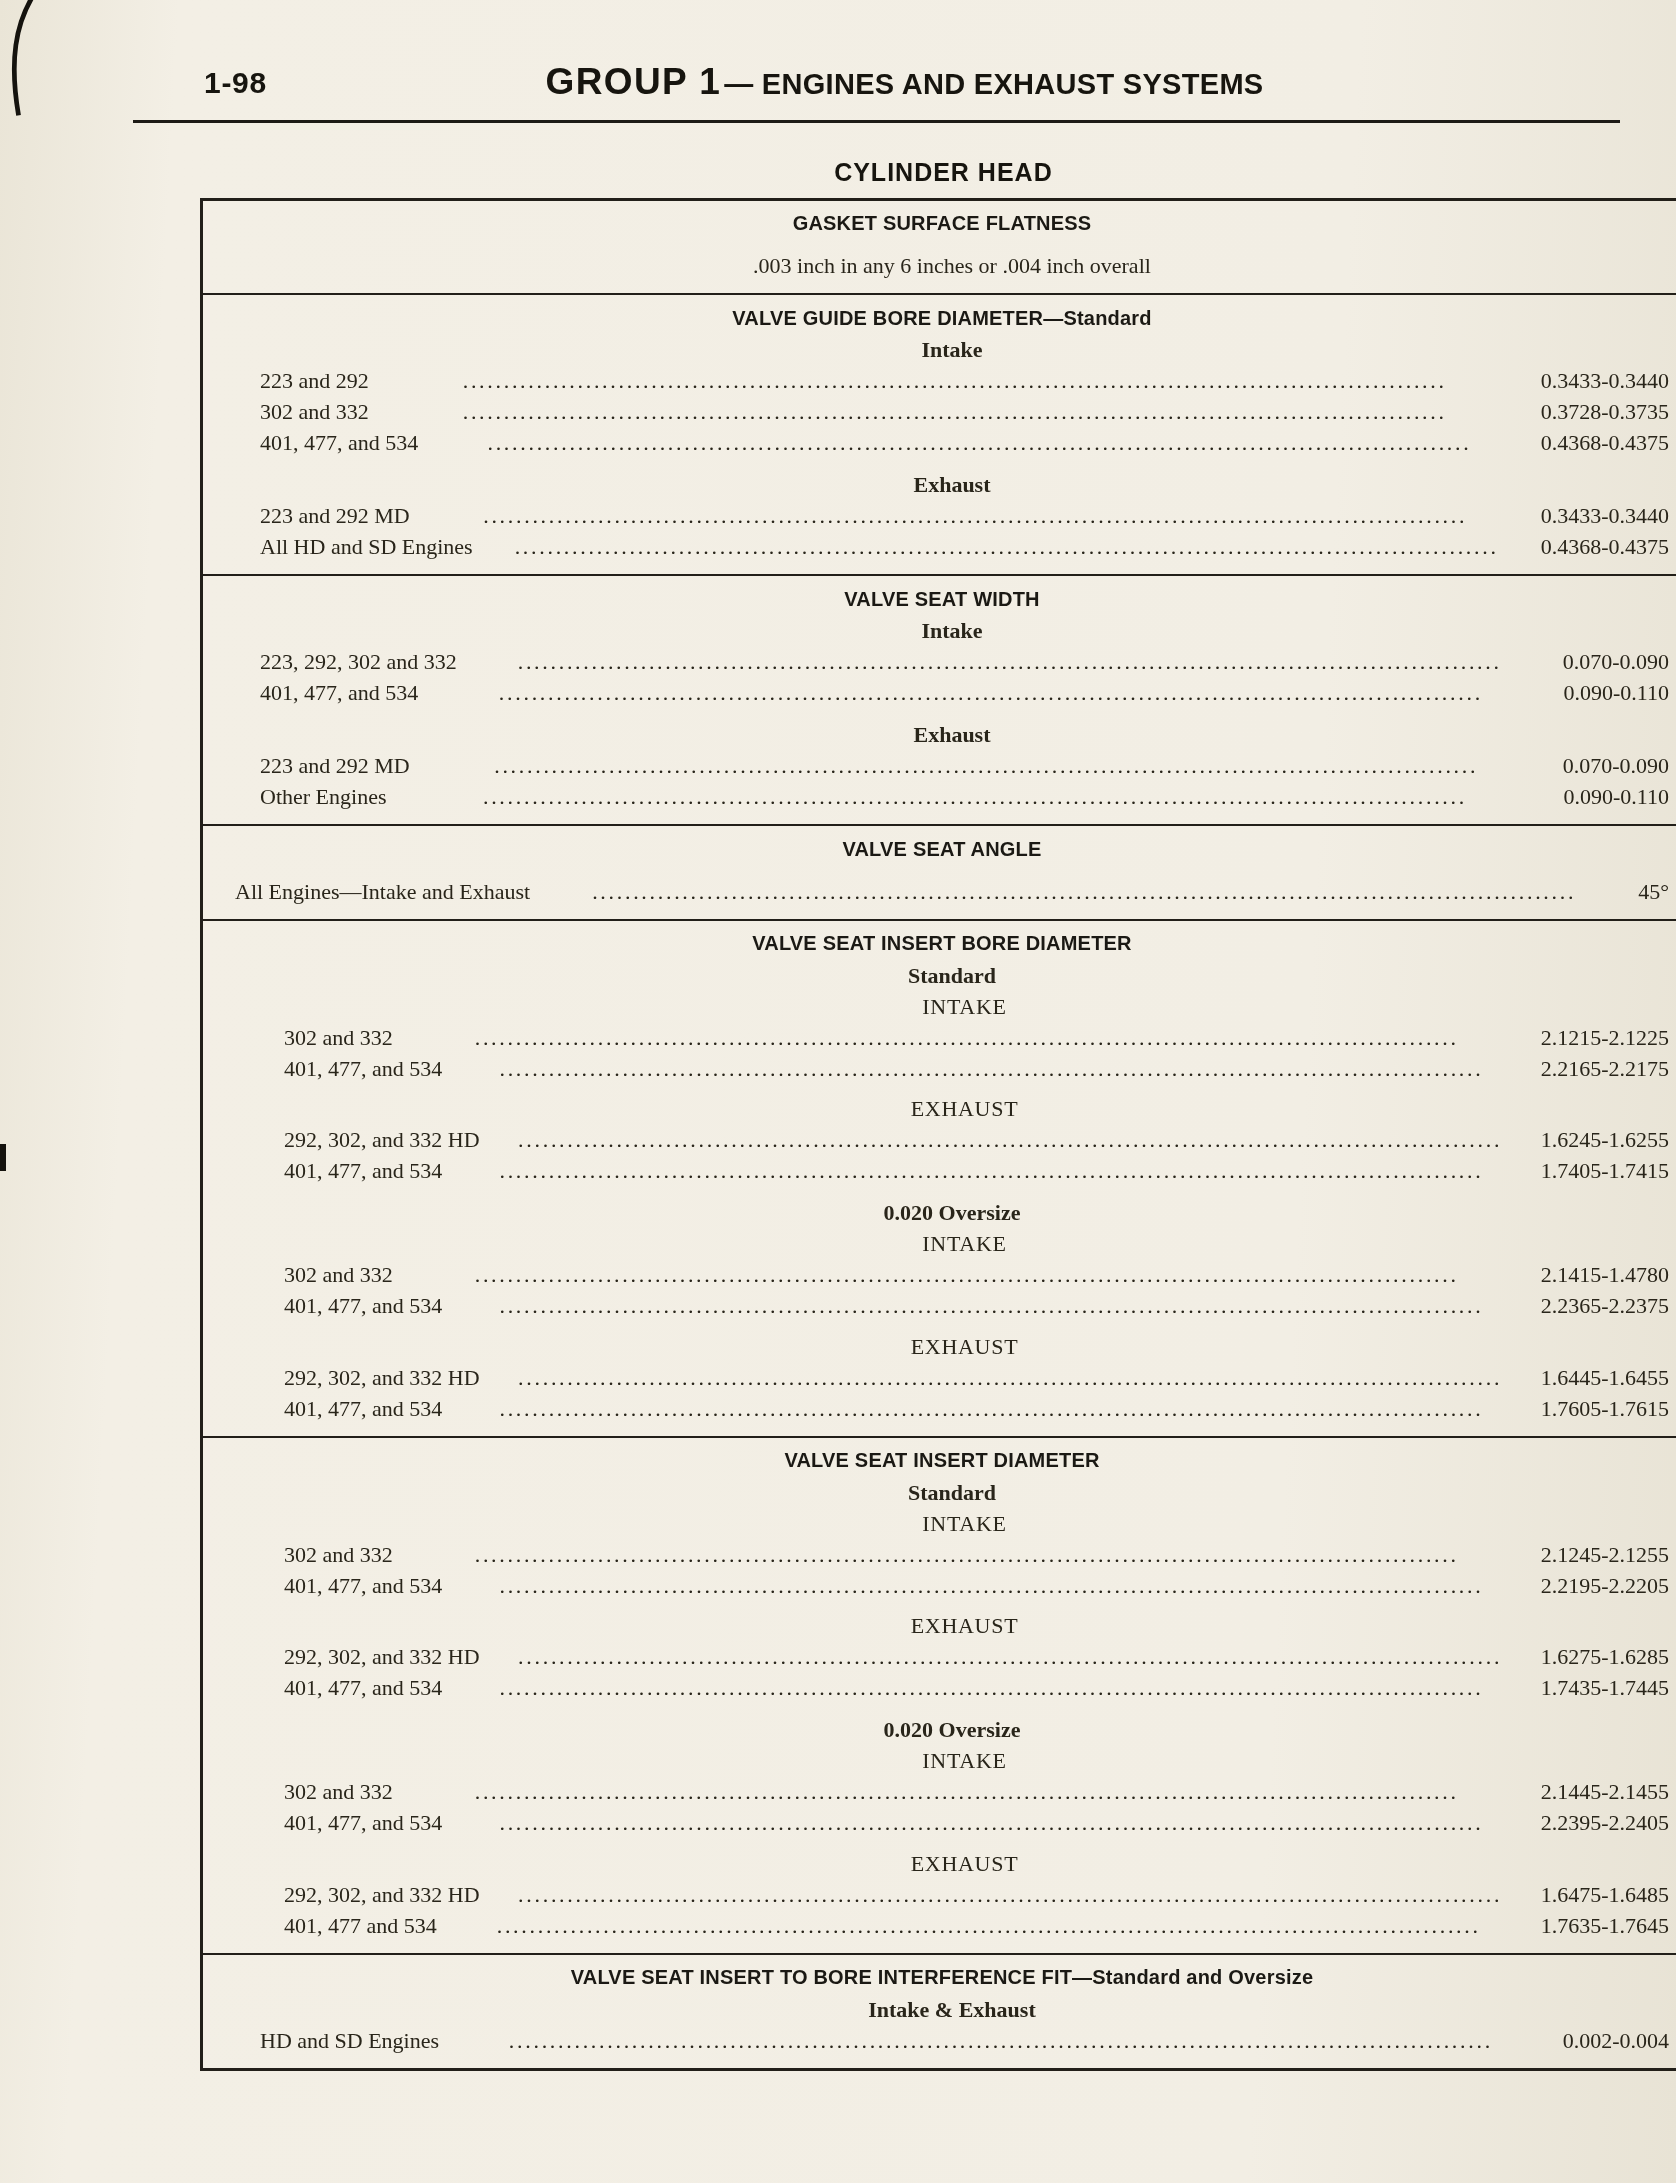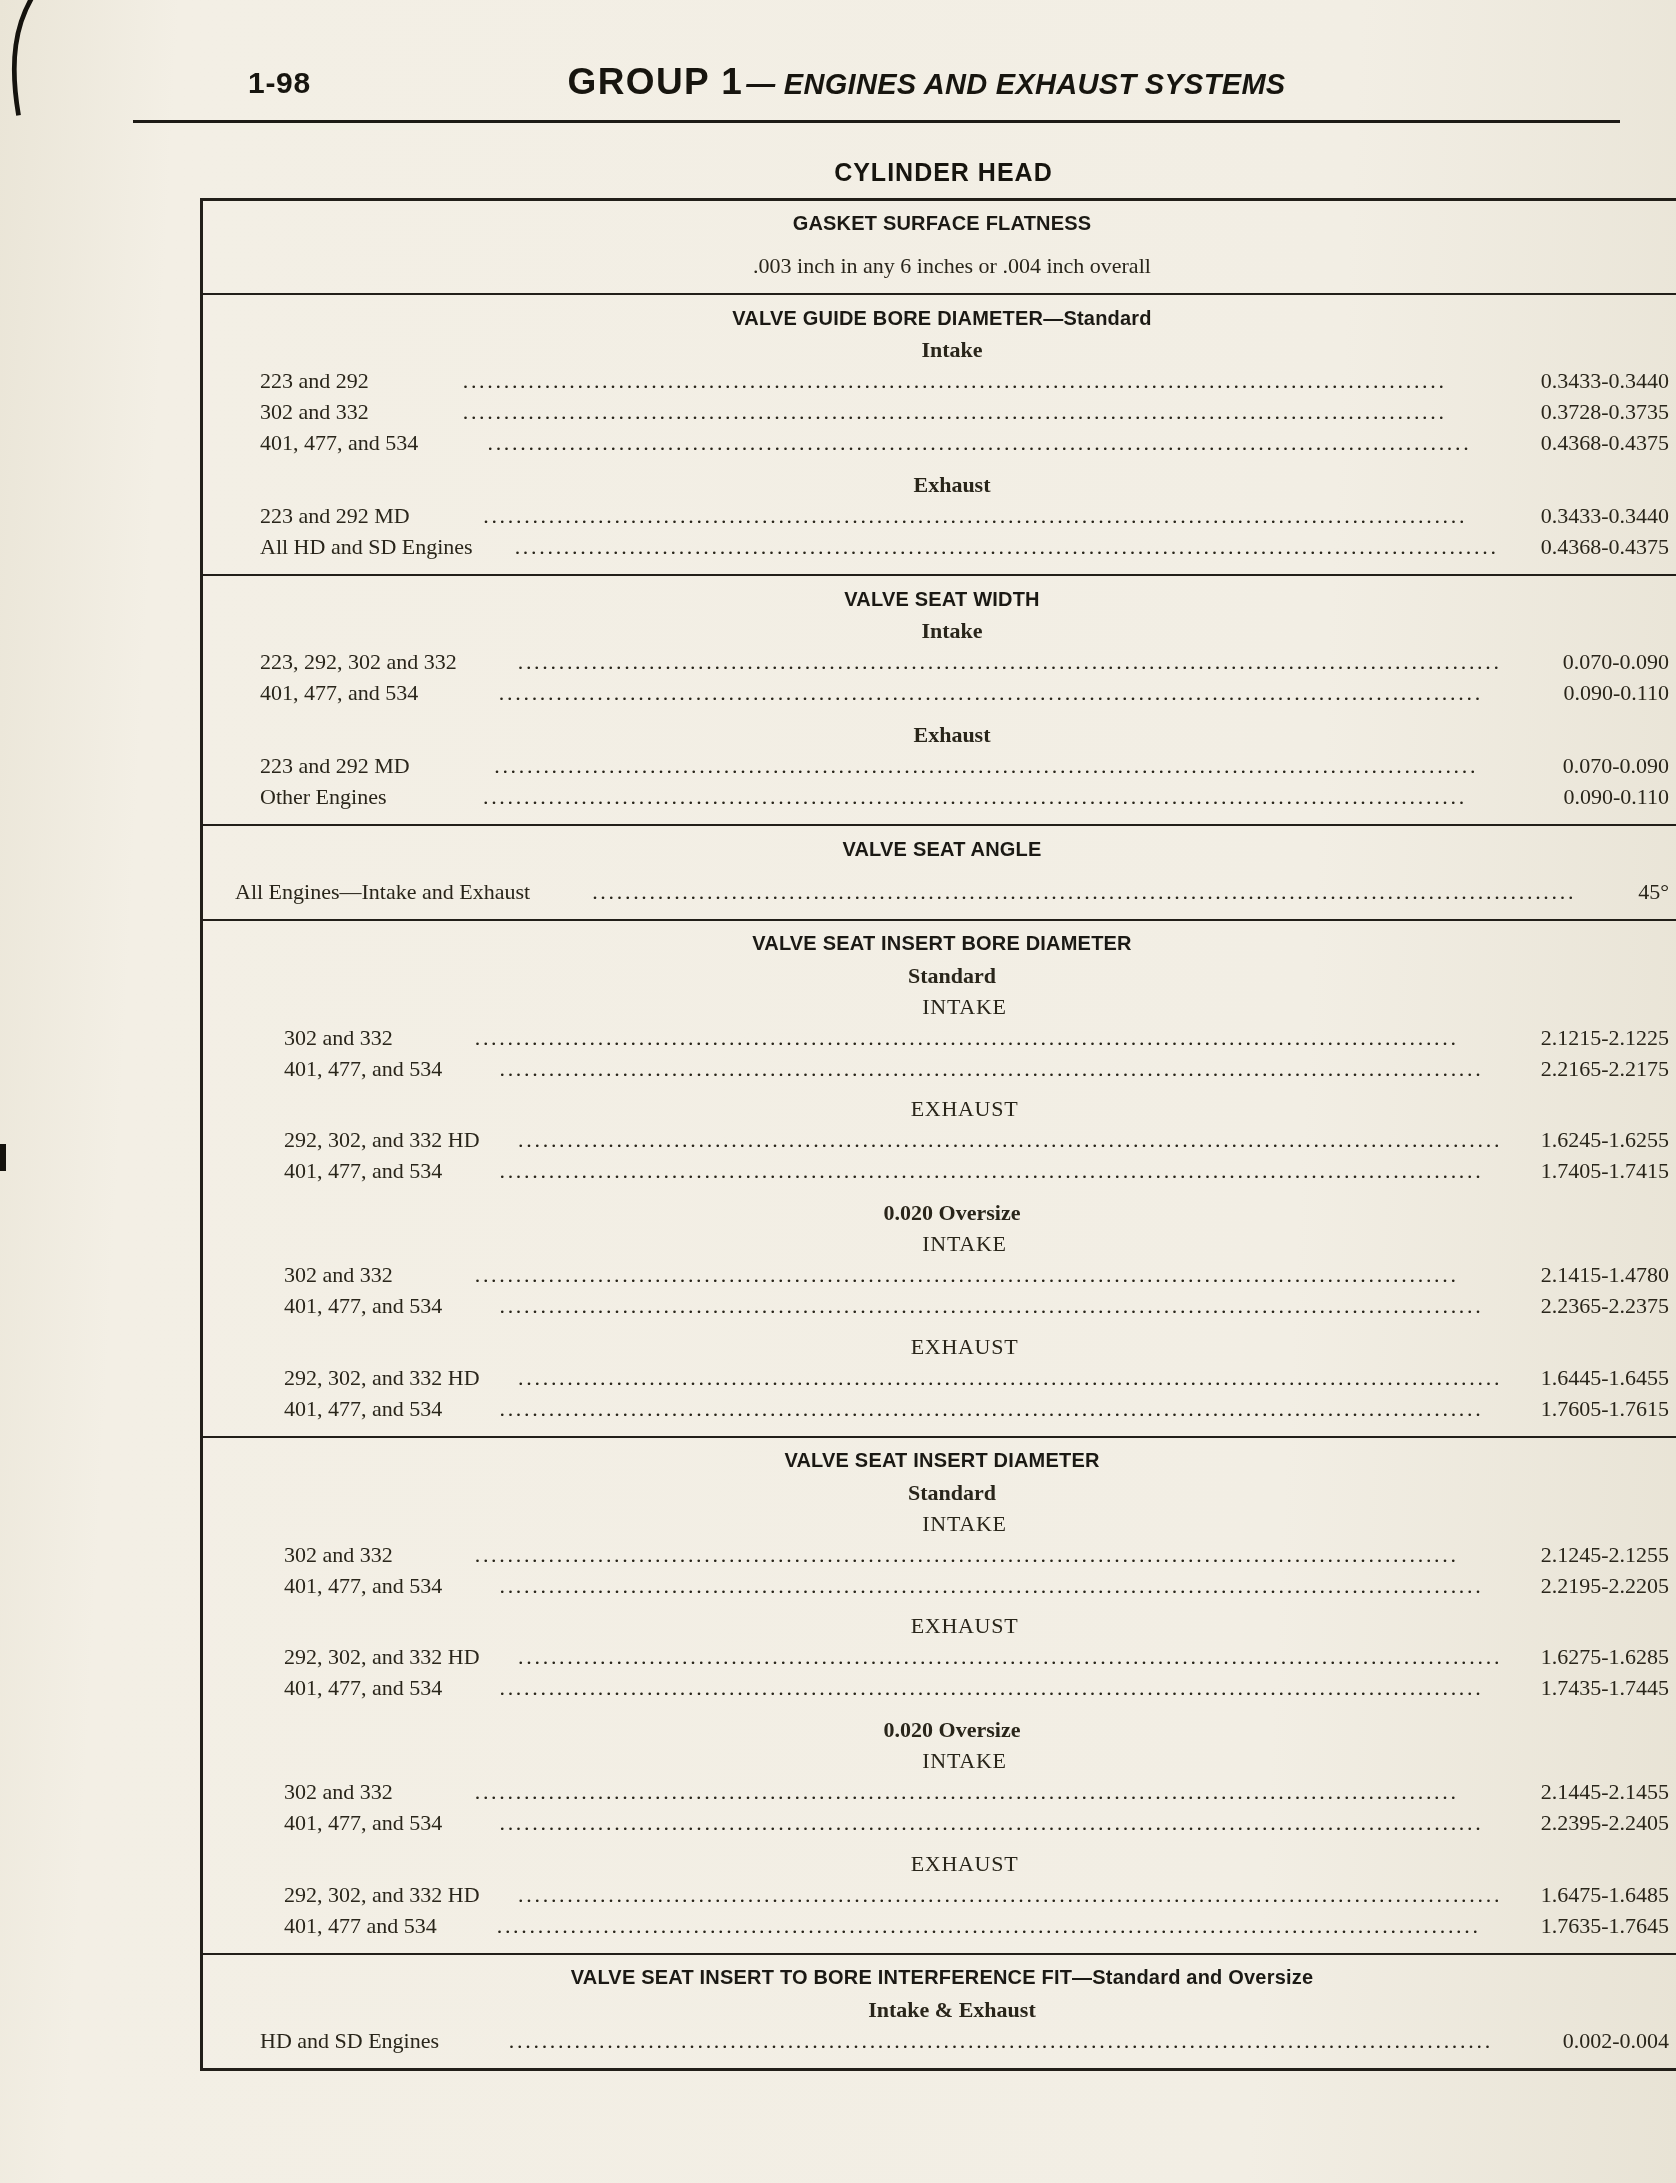--- a/index.html
+++ b/index.html
@@ -10,32 +10,32 @@
     color:#262319;
     background:#f1ede3;
   }
   .page {
     position:absolute; inset:0;
     background:linear-gradient(93deg,#eae5d7 0%, #f3efe5 10%, #f2eee4 76%, #e8e3d5 100%);
   }
   .corner-curl { position:absolute; left:1.4px; top:-5.4px; }
   .edge-nick { position:absolute; left:0; top:1144px; width:6px; height:27px; background:#14120d; }
 
-  .header { position:absolute; top:58px; left:200px; right:68px; height:54px;margin-left:44px; }
+  .header { position:absolute; top:58px; left:200px; right:68px; height:54px; }
   .page-number {
     position:absolute; left:4px; top:8px;
     font-family:"Liberation Sans", sans-serif; font-weight:bold;
     font-size:30px; letter-spacing:0.7px; color:#17150f;
   }
   .group-title {
     text-align:center; font-family:"Liberation Sans", sans-serif; font-weight:bold;
     color:#17150f; padding-top:2.7px;
   }
   .group-title .big { font-size:37px; letter-spacing:1.4px; }
-  .group-title .rest { font-size:29px; letter-spacing:0.3px;font-style:italic; }
+  .group-title .rest { font-size:29px; letter-spacing:0.3px; }
   .header-rule { position:absolute; top:120px; left:133px; right:57px; height:3.4px; background:#1d1b16; }
 
   .columns {
     position:absolute; top:158px; left:200px; right:37px;
     display:flex; gap:74px; align-items:flex-start;
   }
   .col-left  { flex:0 0 692px;text-align:center; }
   .column-heading {
     font-family:"Liberation Sans", sans-serif; font-weight:bold;
     font-size:25px; letter-spacing:1px; color:#17150f;

